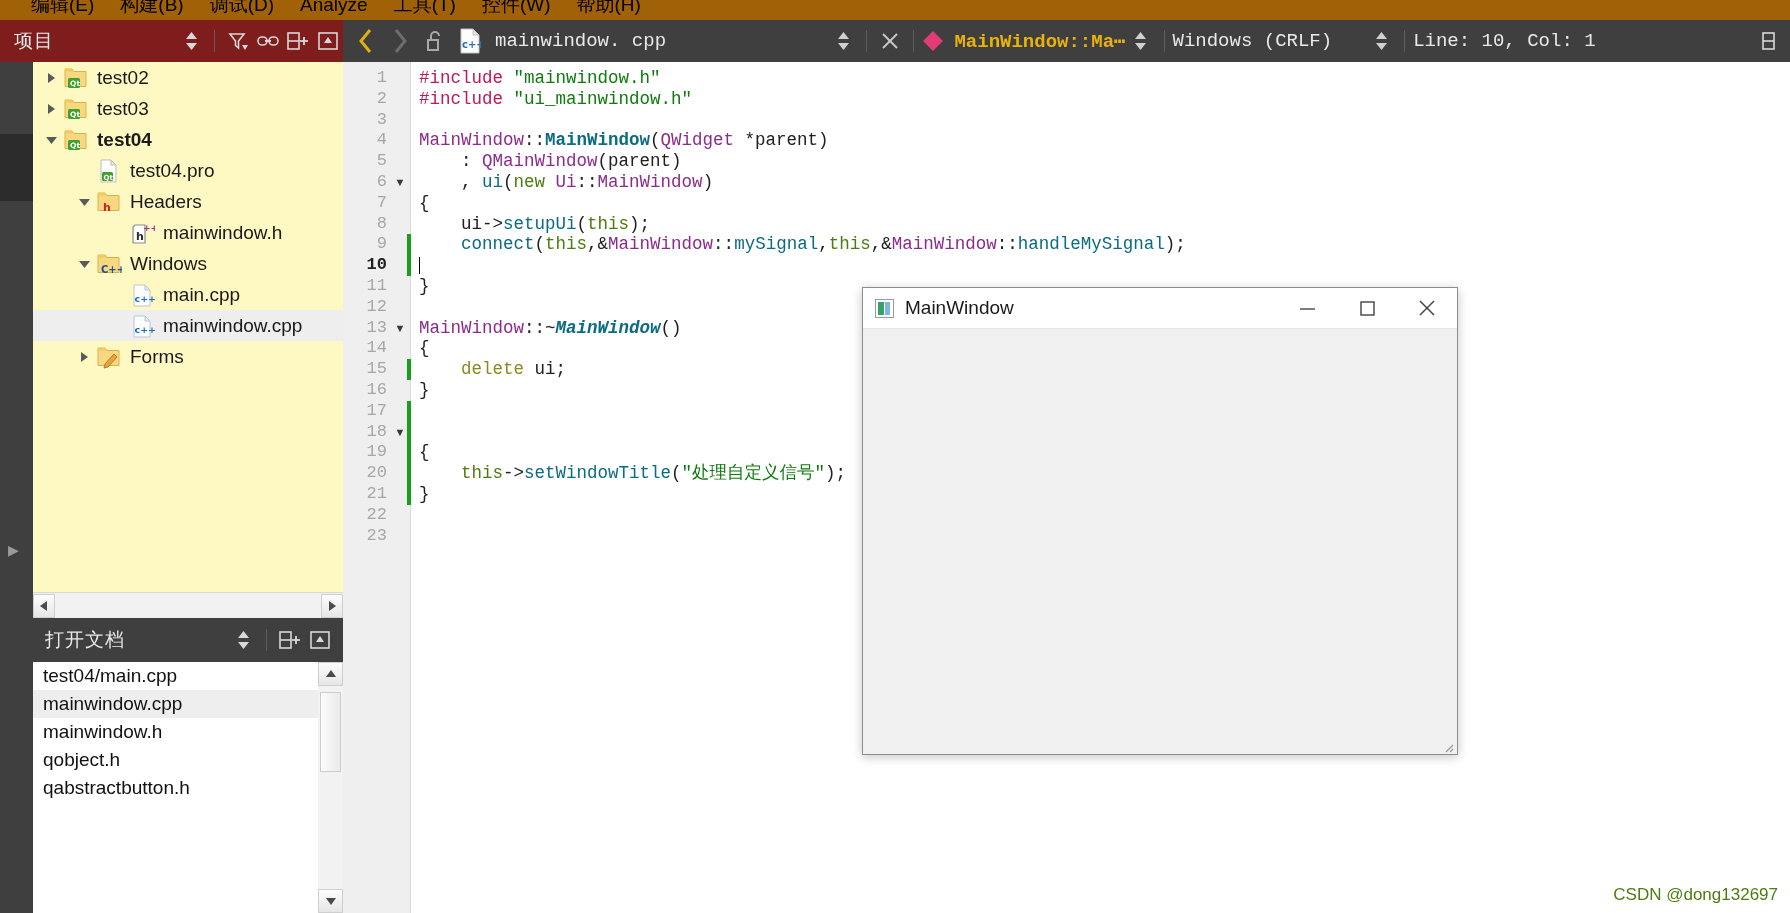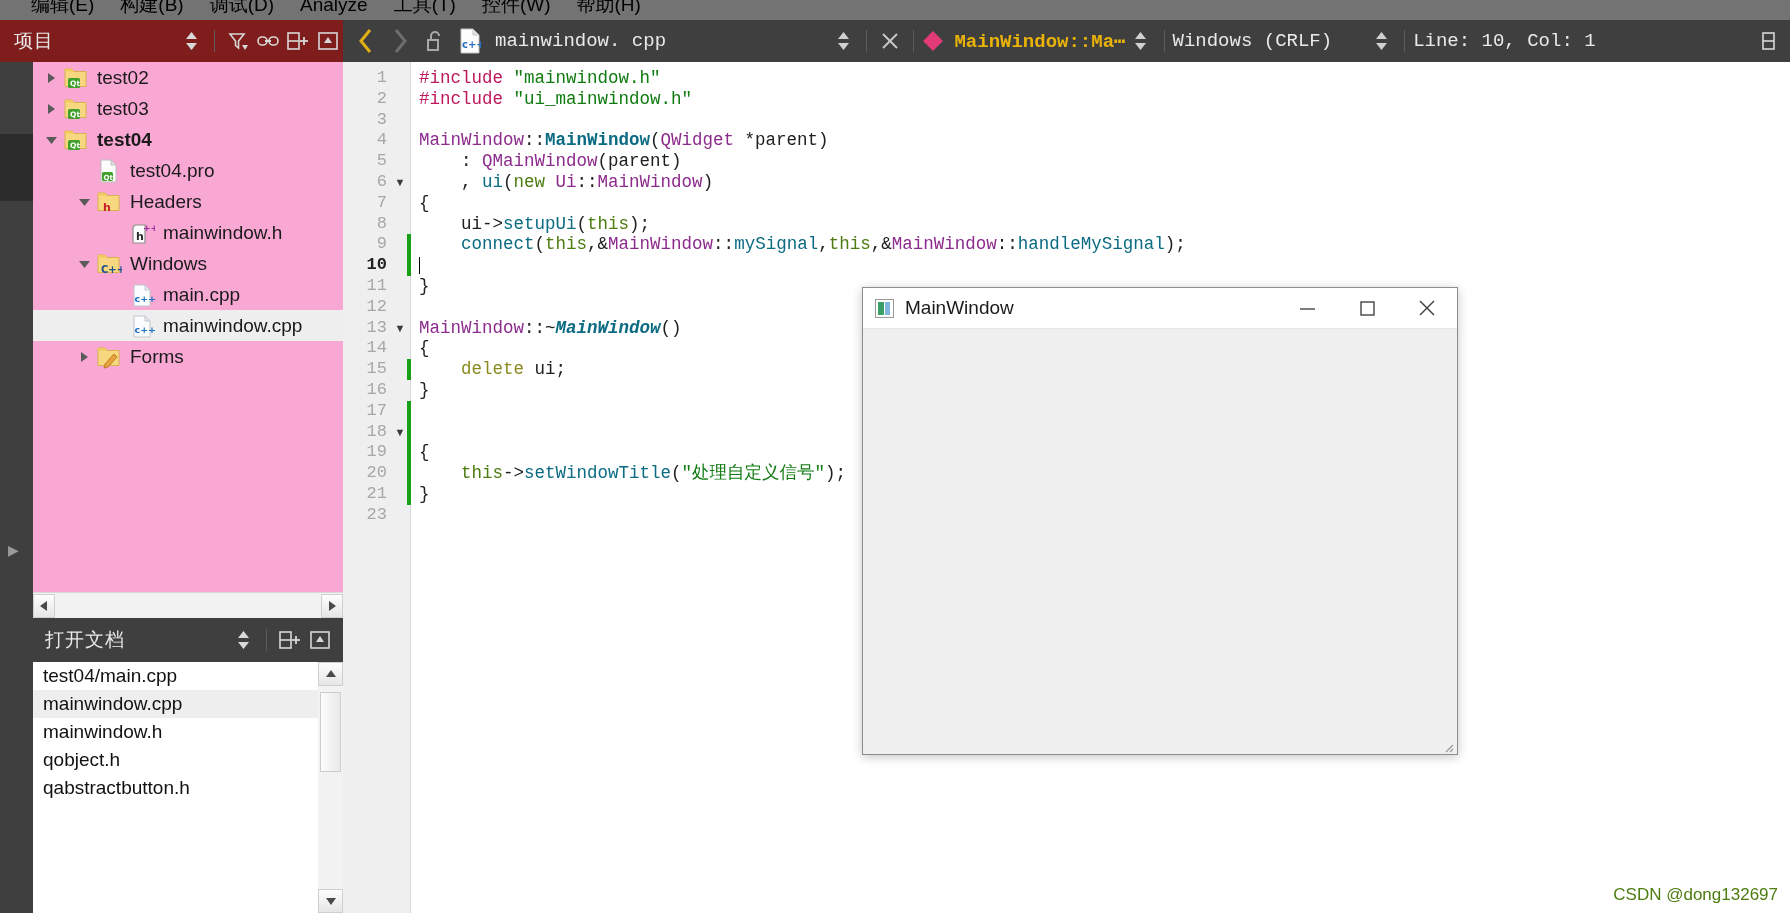--- a/index.html
+++ b/index.html
@@ -7,21 +7,21 @@
     width: 1790px; height: 913px;
     overflow: hidden;
     background: #ffffff;
     font-family: "Liberation Sans", sans-serif;
   }
   #root { position: relative; width: 1790px; height: 913px; background: #fff; }
 
   
   .menubar {
     position: absolute; top: 0; left: 0; width: 1790px; height: 20px;
-    background: #737373;
+    background: #a16207;
     display: flex; align-items: flex-end;
     padding-left: 18px;
     overflow: hidden;
   }
   .menubar-item {
     font-size: 19px; color: #000; white-space: nowrap;
     padding: 0 13px; line-height: 20px;
     position: relative; top: -5px;
   }
 
@@ -58,21 +58,21 @@
   .modebar .b1 { top: 0;   height: 72px; }
   .modebar .b2 { top: 72px; height: 67px; background:#2c2c2d; }
   .modebar .b3 { top: 139px; height: 204px; }
   .modebar .b4 { top: 343px; height: 125px; }
   .modebar .b5 { top: 468px; height: 445px; background:#3f3f40; }
   .modebar .arrow { position:absolute; left: 8px; top: 480px; color: #9a9a9a; font-size: 14px; }
 
   
   .tree {
     position: absolute; left: 33px; top: 62px; width: 310px; height: 530px;
-    background: #f9a8d4; overflow: hidden;
+    background: #fef9c3; overflow: hidden;
   }
   .trow { display: flex; align-items: center; height: 31px; padding-left: 6px; font-size: 19px; color: #1a1a1a; white-space: nowrap; }
   .trow.sel { background: #eeeeee; }
   .tw { display:inline-block; width:24px; text-align:center; flex:0 0 24px; }
   .tw svg { vertical-align: middle; }
   .ico { width: 26px; height: 24px; flex: 0 0 26px; margin-right: 8px; position: relative; display:inline-block;}
   .lbl { overflow: hidden; }
   .lbl.bold { font-weight: bold; }
 
   
@@ -577,20 +577,24 @@
         </div>
         <div class="ln-row">
           <span class="ln-no">20</span>
           <span class="ln-chg"></span>
           <span class="ln-code"><span class="c-plain">    </span><span class="c-kw">this</span><span class="c-plain">-&gt;</span><span class="c-meth">setWindowTitle</span><span class="c-plain">(</span><span class="c-str">"处理自定义信号"</span><span class="c-plain">);</span></span>
         </div>
         <div class="ln-row">
           <span class="ln-no">21</span>
           <span class="ln-chg"></span>
           <span class="ln-code"><span class="c-plain">}</span></span>
+        </div>
+        <div class="ln-row">
+          <span class="ln-no">22</span>
+          <span class="ln-code"></span>
         </div>
         <div class="ln-row">
           <span class="ln-no">23</span>
           <span class="ln-code"></span>
         </div>
       </div>
   </div>
 
   <div class="appwin">
     <div class="appwin-title">

